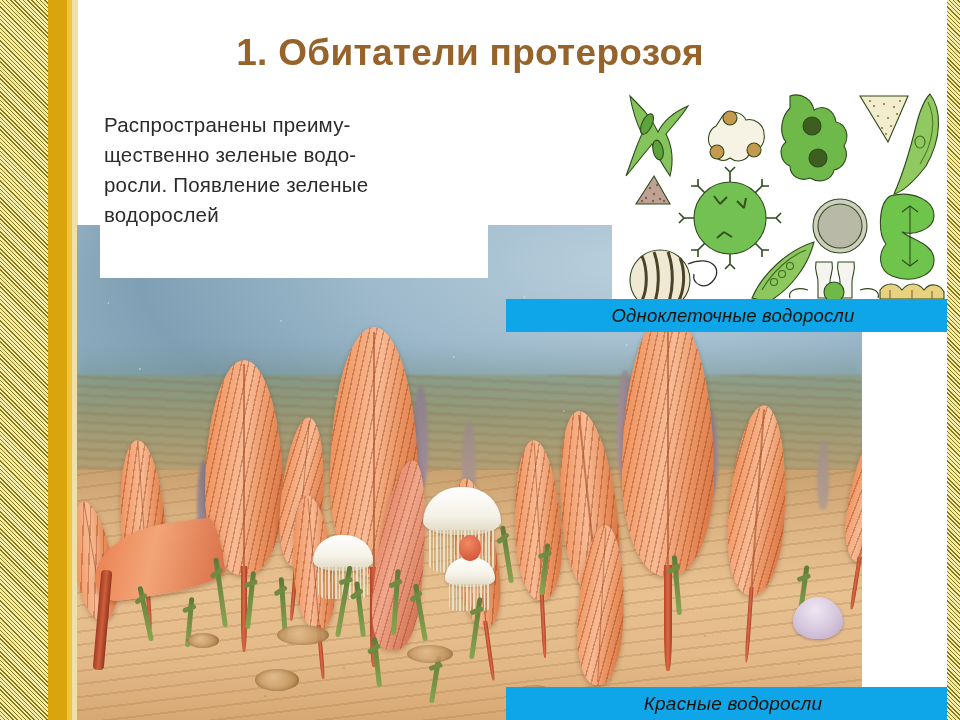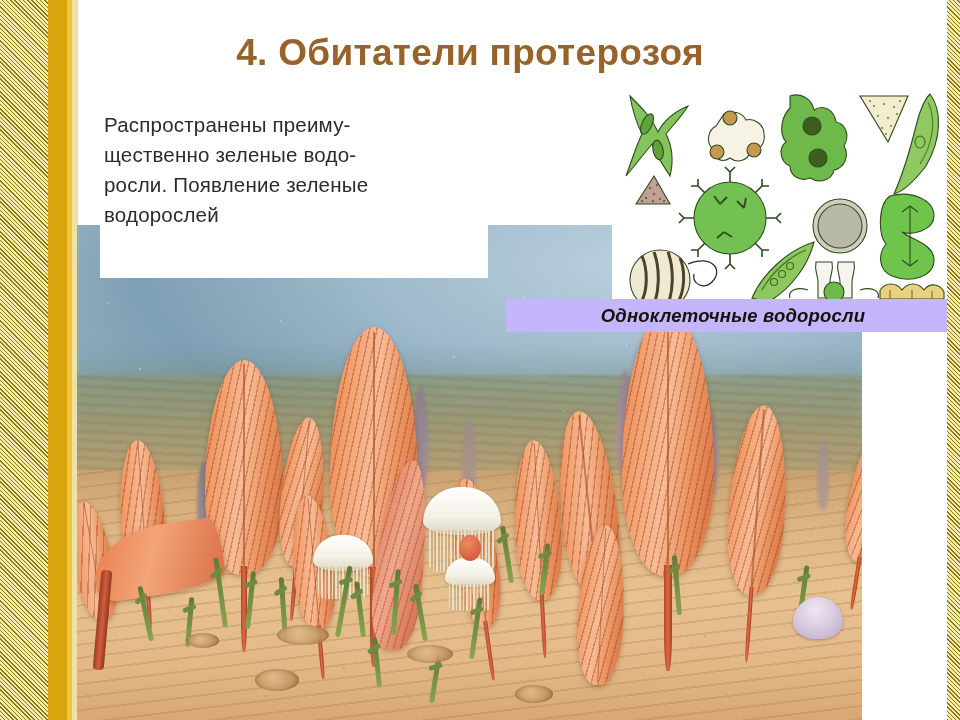--- a/index.html
+++ b/index.html
@@ -136,39 +136,39 @@
     position:absolute;border-radius:50% 50% 46% 46%/60% 60% 40% 40%;
     background:radial-gradient(circle at 45% 30%, #efe6f2, #d5c6dd 55%, #b7a5c2 100%);
     box-shadow:0 1px 3px rgba(70,50,80,.4);
   }
 
   
   #algae{position:absolute;left:612px;top:84px;width:335px;height:215px;background:#fff;overflow:hidden;}
 
   
   .bar{
-    position:absolute;background:#c4b5fd;
+    position:absolute;background:#0ea5e9;
     display:flex;align-items:center;justify-content:center;
-    color:#16120a;font-weight:bold;font-style:italic;font-size:18.5px;
+    color:#16120a;font-weight:normal;font-style:italic;font-size:18.5px;
     letter-spacing:.2px;white-space:nowrap;
   }
   #bar-uni{left:506px;top:299px;width:454px;height:33px;}
   #bar-red{left:506px;top:687px;width:454px;height:33px;font-size:19px;}
 </style>
 </head>
 <body>
 
 <div id="slide">
 
   <div class="hatch" id="hatch-left"></div>
   <div id="gold-left"></div>
   <div id="goldlight-left"></div>
   <div id="cream-left"></div>
 
-  <div id="title">4. Обитатели протерозоя</div>
+  <div id="title">1. Обитатели протерозоя</div>
 
   <div id="photo">
     <div class="murk"></div>
     <div class="floorback"></div>
     <div class="seafloor"></div>
     <div class="specks"></div>
 
     <div class="bgfrond" style="left:266px;top:150px;width:16px;height:110px;background:linear-gradient(#8e7f93,#a08ba0);"></div>
     <div class="bgfrond" style="left:300px;top:180px;width:14px;height:90px;background:linear-gradient(#96868f,#ab94a3);"></div>
     <div class="bgfrond" style="left:336px;top:160px;width:15px;height:105px;background:linear-gradient(#8b8088,#a28f9b);"></div>
@@ -410,16 +410,17 @@
     </svg>
   </div>
 
   <div id="descbox"></div>
   <div id="desctext">Распространены преиму-
 щественно зеленые водо-
 росли. Появление зеленые
 водорослей</div>
 
   <div class="bar" id="bar-uni">Одноклеточные водоросли</div>
+  <div class="bar" id="bar-red">Красные водоросли</div>
 
   <div class="hatch" id="hatch-right"></div>
 
 </div>
 
 </body></html>

